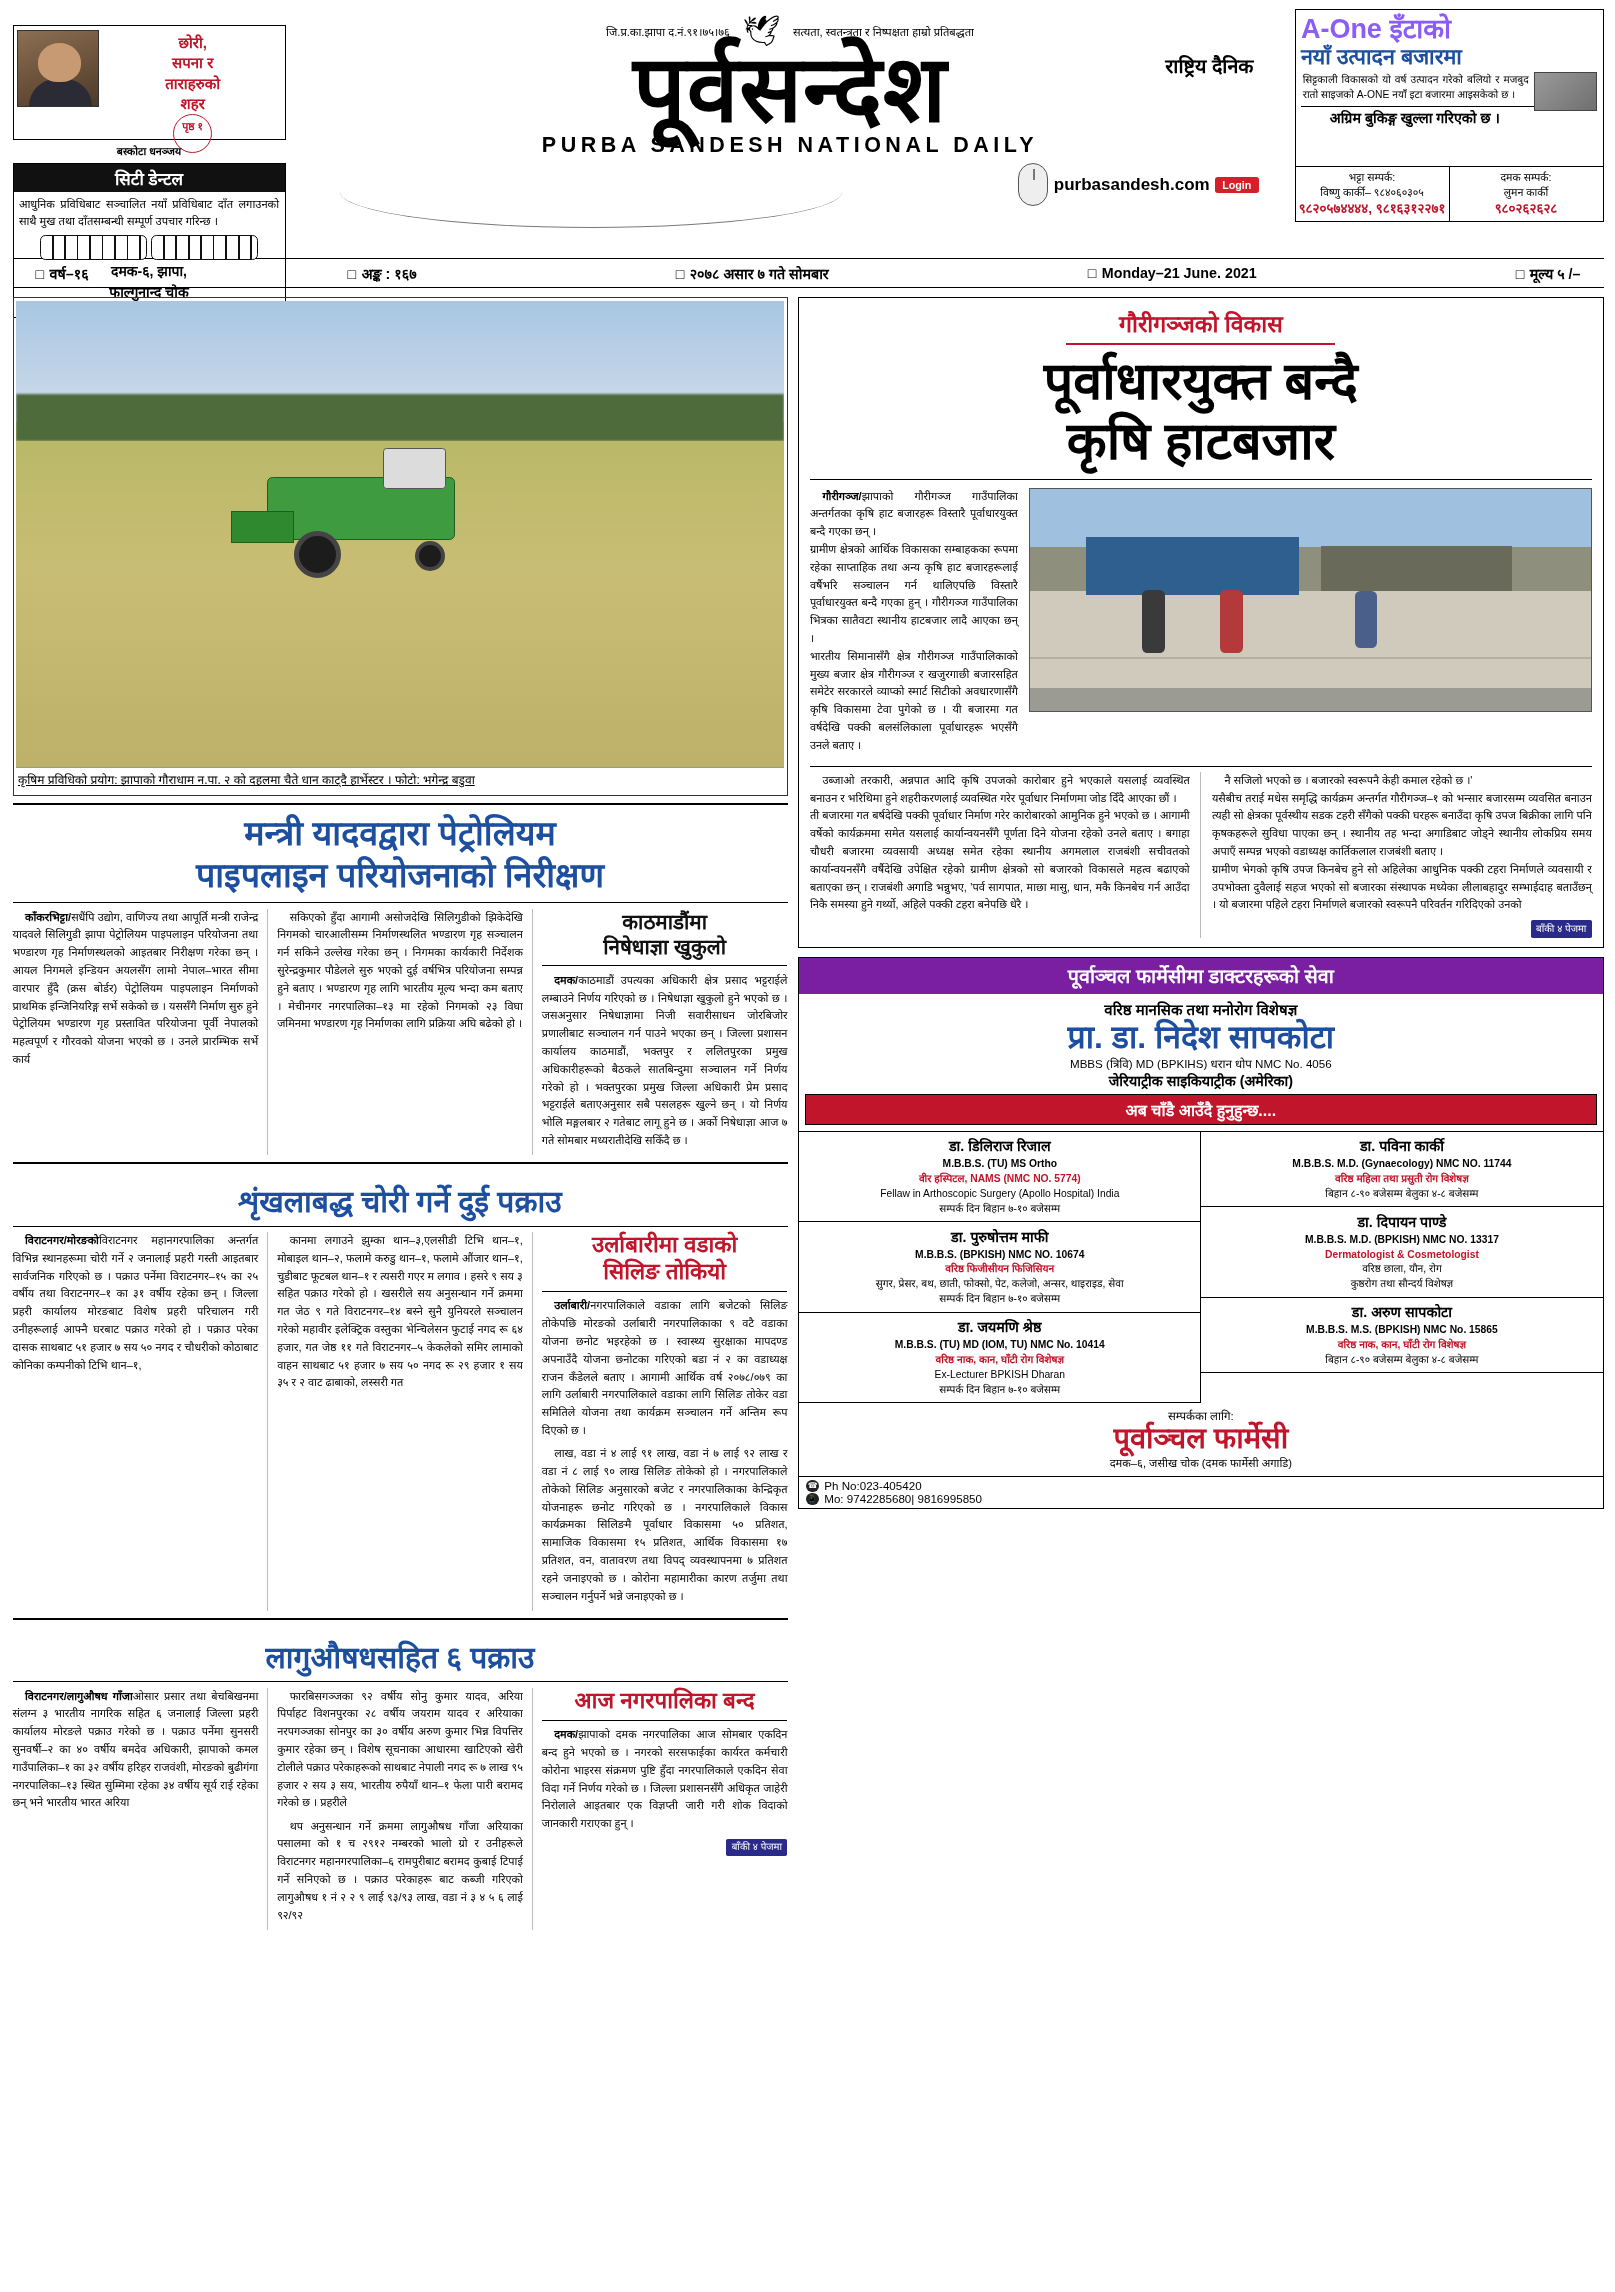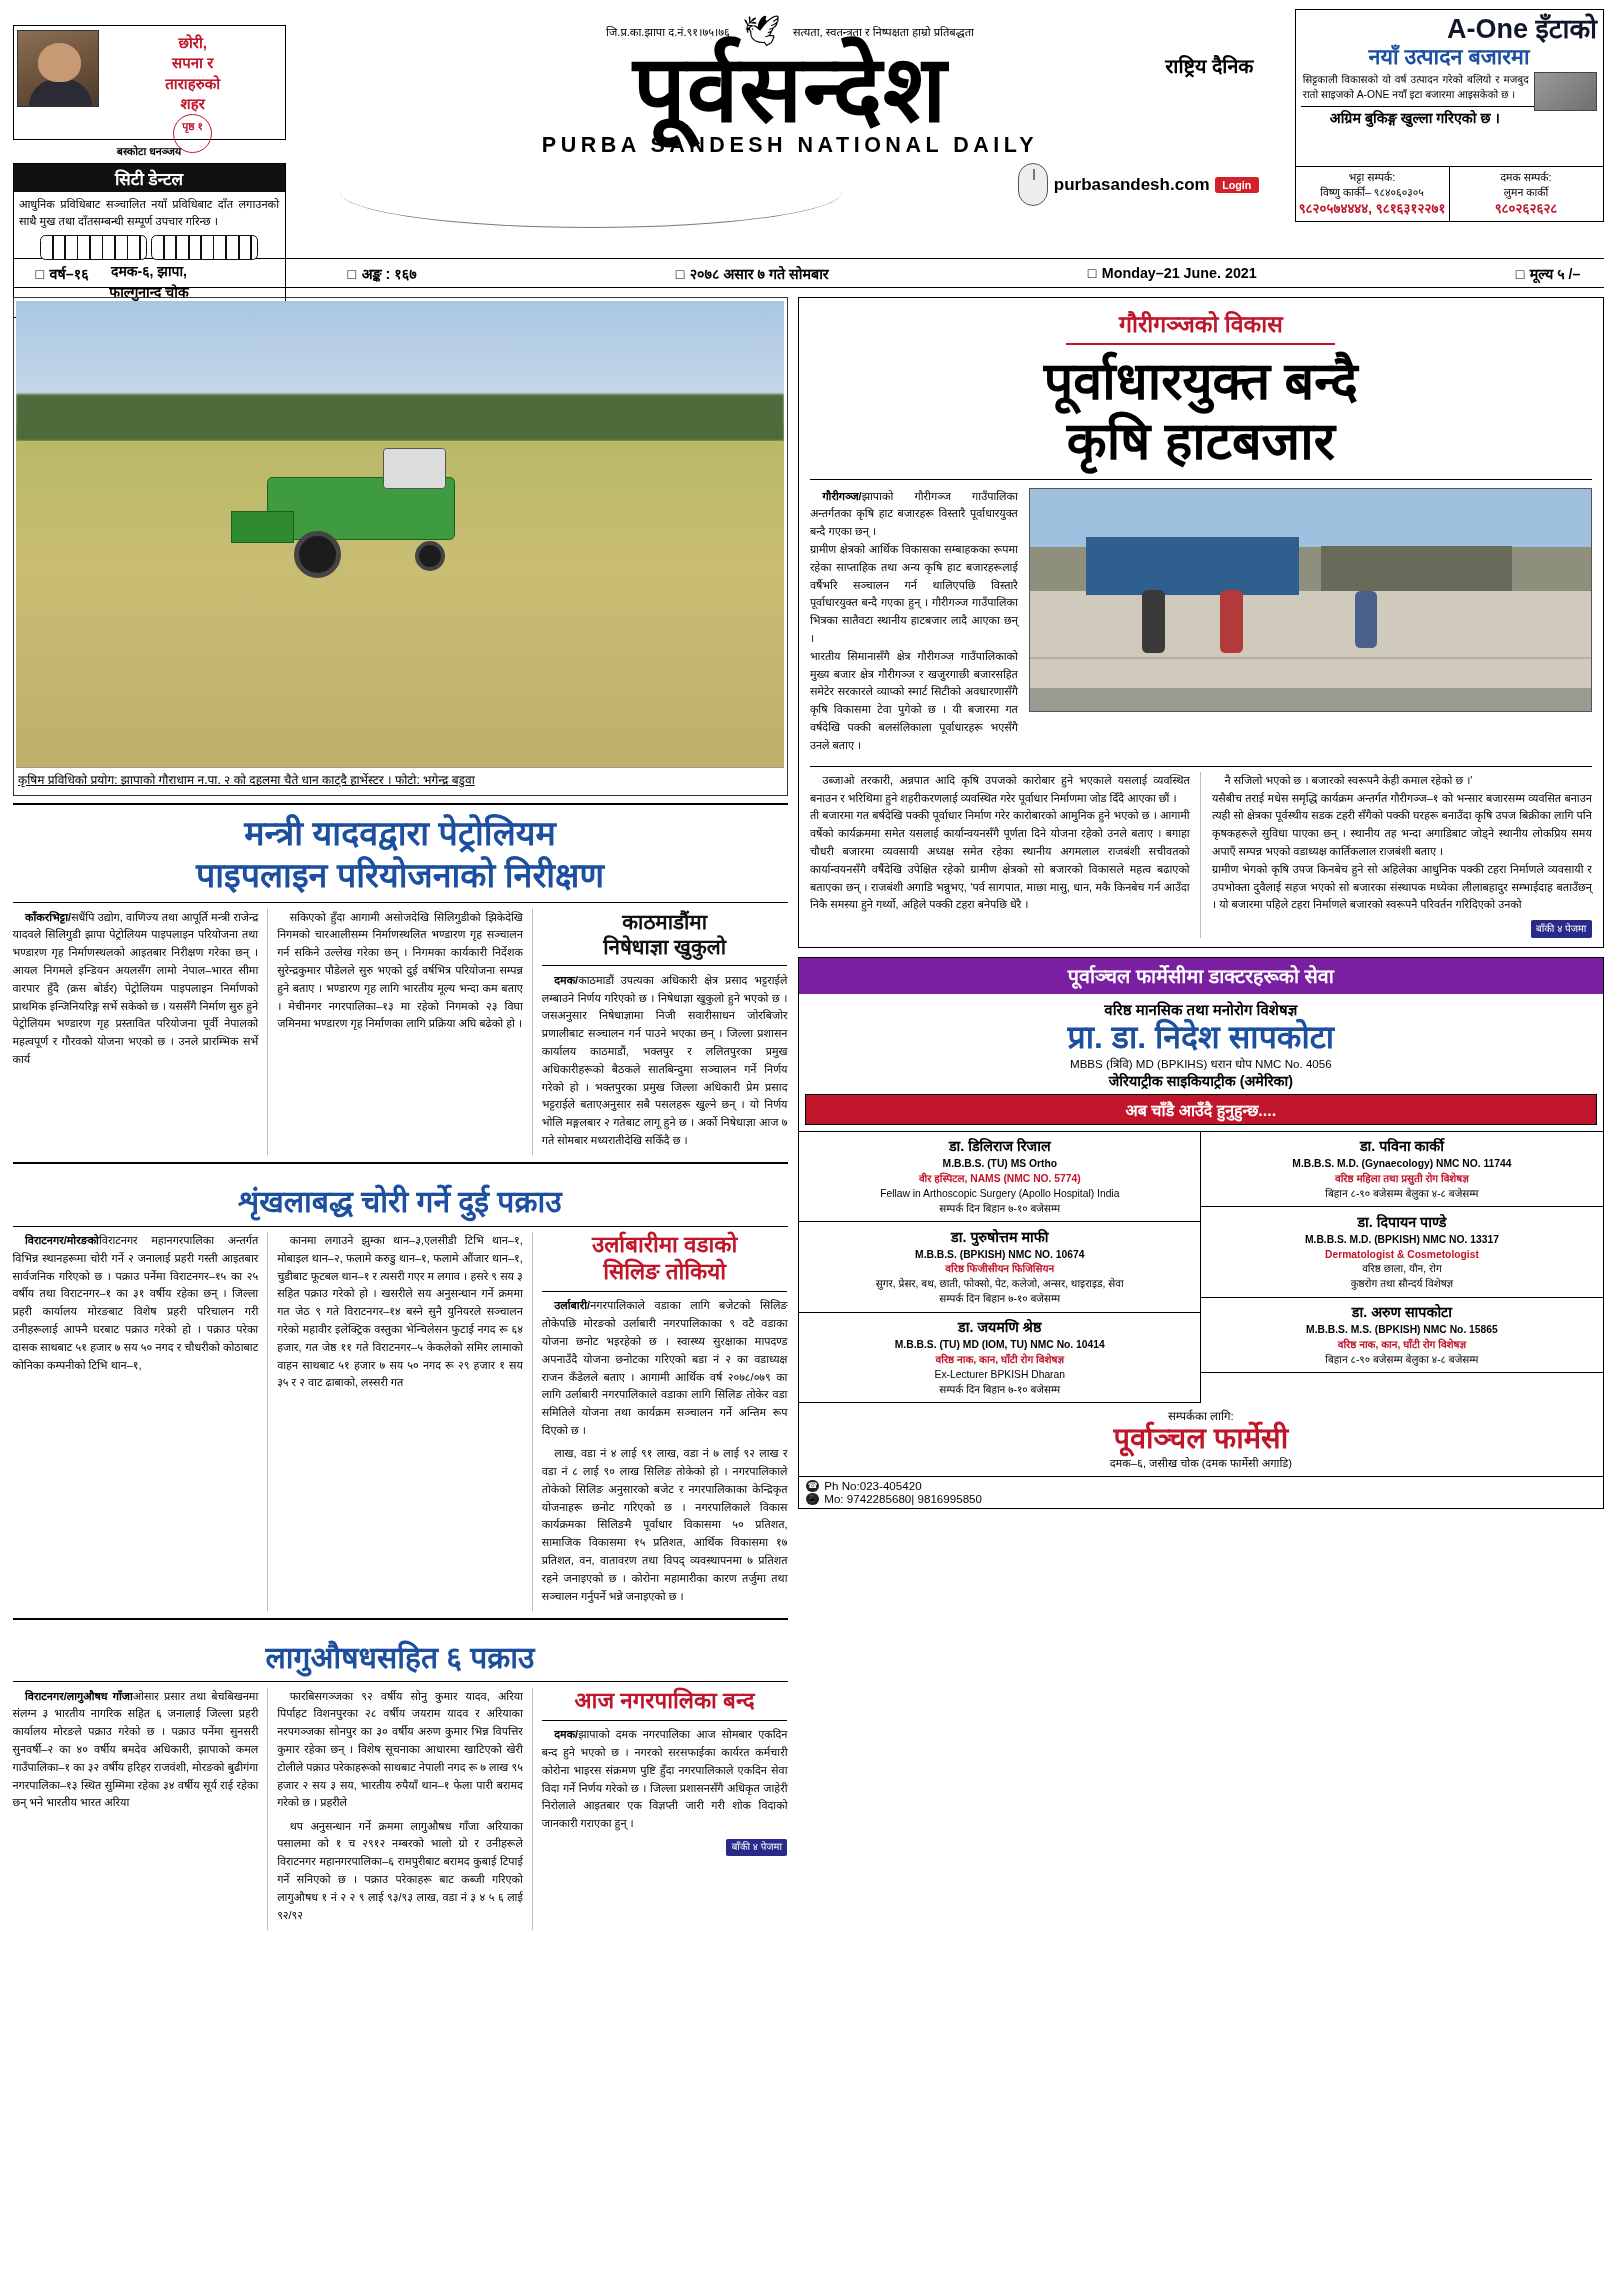--- a/index.html
+++ b/index.html
@@ -42,22 +42,22 @@
   .mast-title { text-align:center; font-size:93px; font-weight:bold; letter-spacing:0.9px; line-height:1.05; margin-top:-5.4px; }
   .mast-sub { text-align:center; font-weight:bold; font-size:21.5px; letter-spacing:4.5px; margin-top:-5.4px;}
   .mast-web { display:flex; align-items:center; justify-content:flex-end; gap:5.4px; font-size:17px; font-weight:bold; padding-right:36px; margin-top:5.4px;}
   .mouse { width:30px;height:43px;border:1.8px solid #555;border-radius:15px;position:relative;background:#eee;}
   .mouse:after{content:"";position:absolute;left:13.4px;top:4.5px;width:2.7px;height:10.7px;background:#777;}
   .login-chip { background:#d3202a;color:#fff;font-size:10.7px;padding:1.8px 7.2px;border-radius:2.7px;}
   .wave { position:absolute; left:54px; bottom:23px; width:502px; height:36px; border-bottom:1.8px solid #777; border-radius:0 0 50% 50%/0 0 100% 100%; }
   .natdaily { position:absolute; right:41px; top:43px; font-size:19.7px; font-weight:bold;}
 
   .ad-aone { border:1.8px solid #000; height:158px; padding:3.6px 5.4px; background:#fff; }
-  .aone-h1 { font-size:27px; font-weight:bold; color:#0f172a; text-align:right; line-height:1.15;}
-  .aone-h2 { font-size:21.5px; font-weight:bold; color:#1d4fa0; text-align:center; line-height:1.2;}
+  .aone-h1 { font-size:27px; font-weight:bold; color:#8b5cf6; text-align:left; line-height:1.15;}
+  .aone-h2 { font-size:21.5px; font-weight:bold; color:#1d4fa0; text-align:left; line-height:1.2;}
   .aone-body { font-size:10.3px; line-height:1.45; text-align:justify; padding:2.7px 1.8px;}
   .aone-strip { text-align:center; font-weight:bold; font-size:14.3px; border-top:0.9px solid #000; padding-top:1.8px;}
   .brick { float:right; width:63px;height:39px;background:linear-gradient(135deg,#9a9a9a,#6f6f6f); margin:1.8px 0 1.8px 5.4px; border:0.9px solid #444;}
   .ad-contact { border:1.8px solid #000; border-top:none; font-size:10.7px; display:flex; }
   .ad-contact > div { flex:1; text-align:center; padding:2.7px 1.8px; line-height:1.4;}
   .ad-contact .red { color:#c0152a; font-weight:bold; font-size:13.4px;}
   .ad-contact .divider { border-left:0.9px solid #000; }
 
   
   .infobar { border-top:1.8px solid #000; border-bottom:1.8px solid #000; margin-top:7.2px; display:flex; align-items:center; justify-content:space-between; font-size:14.3px; padding:4.5px 23px; font-weight:bold;}

